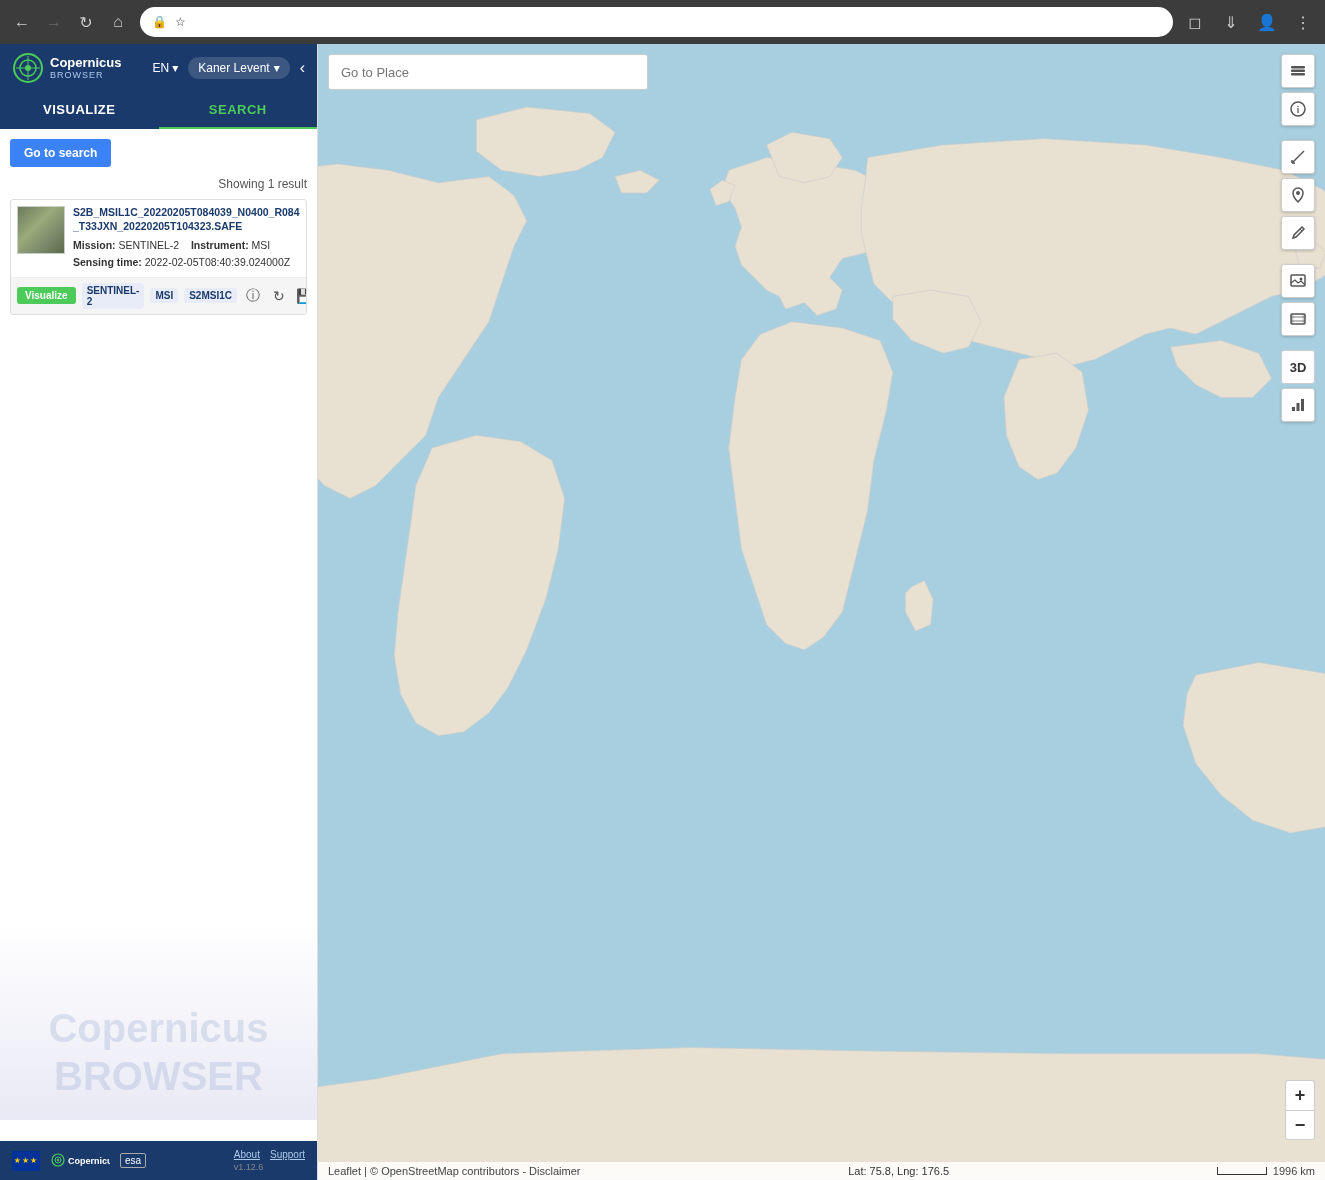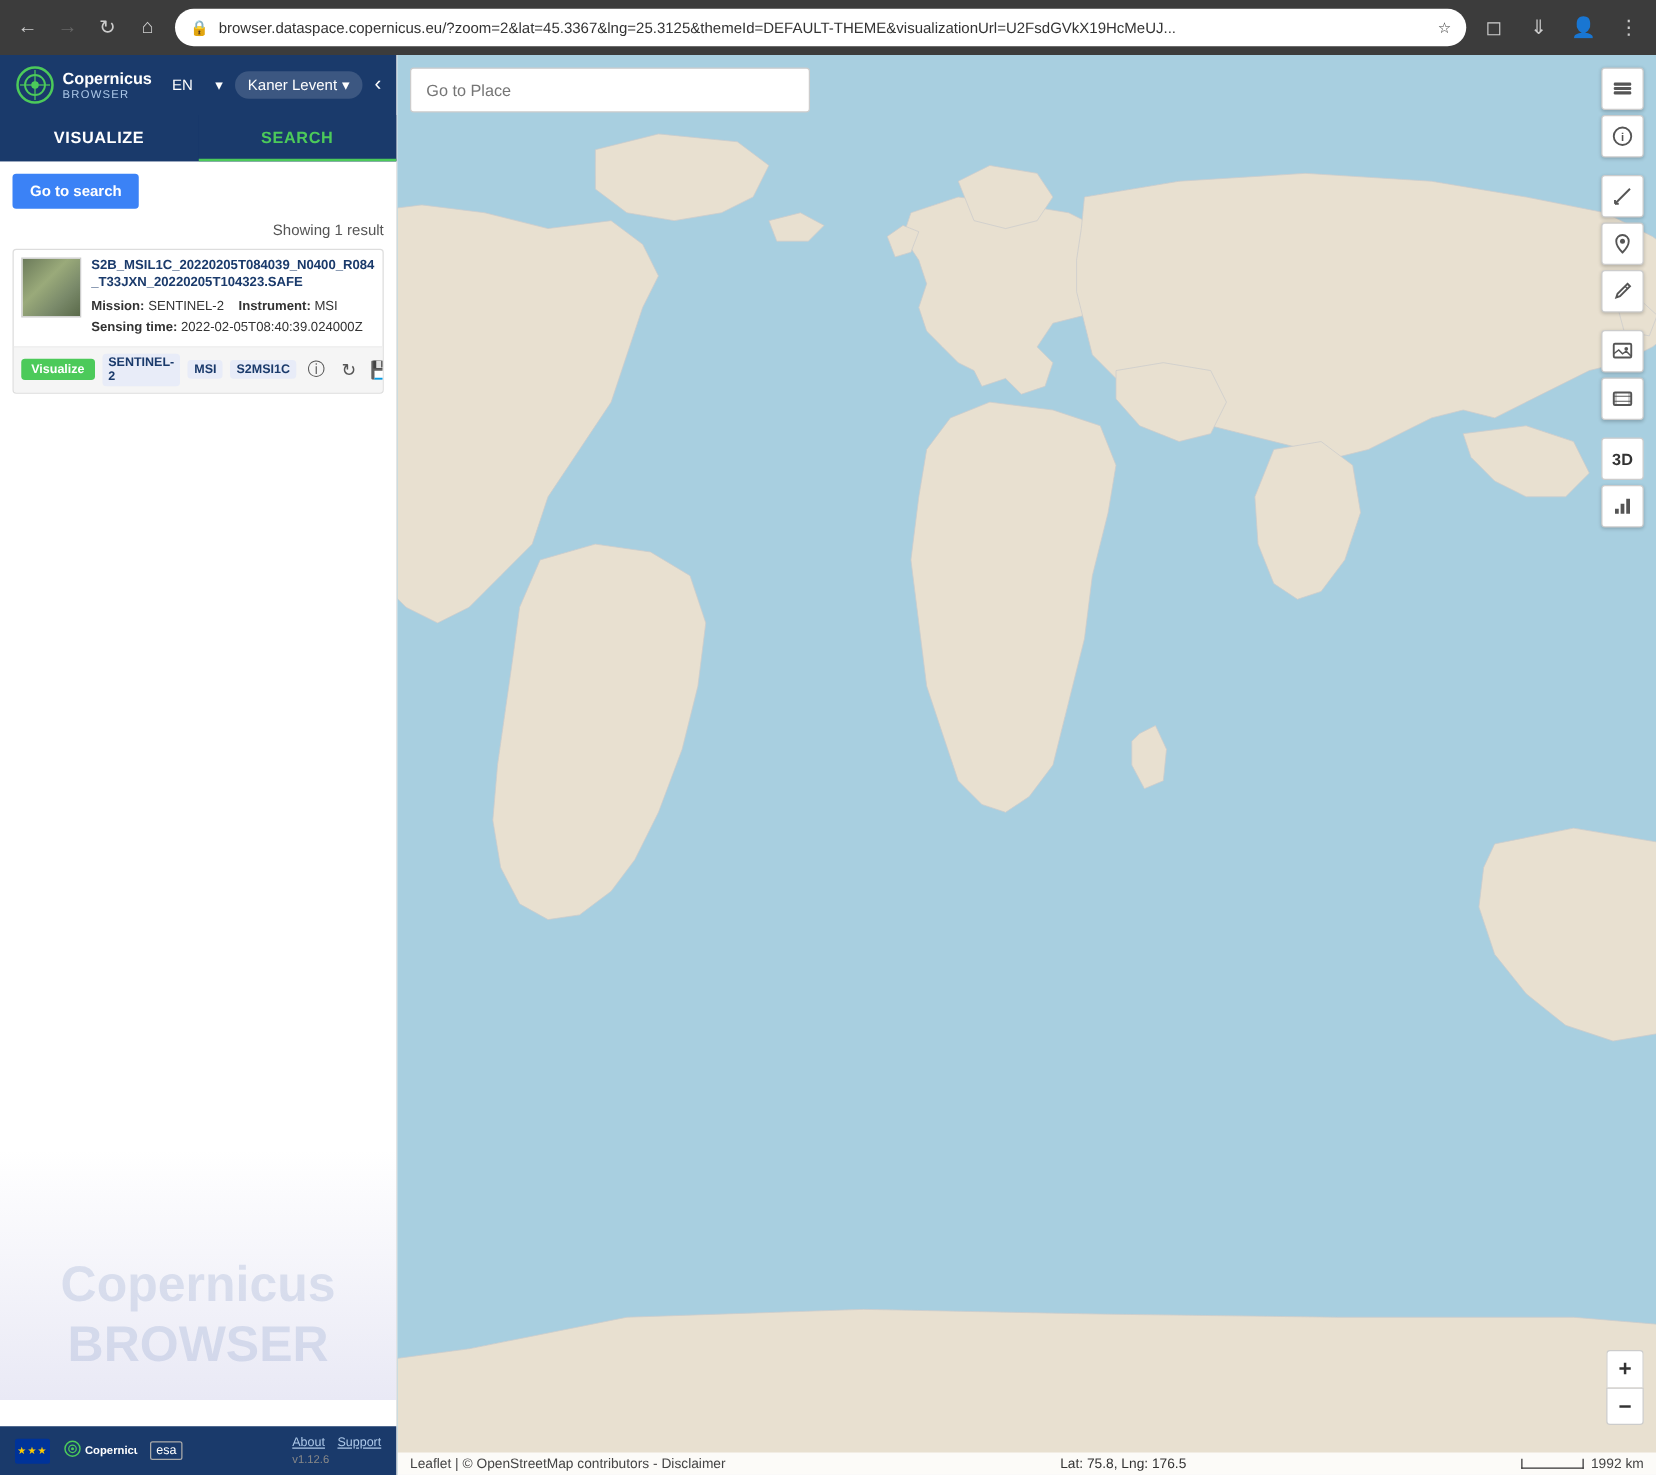--- a/index.html
+++ b/index.html
@@ -113,21 +113,21 @@
       display: flex;
       align-items: center;
       gap: 10px;
     }
     .lang-selector {
       color: #fff;
       font-size: 12px;
       cursor: pointer;
       display: flex;
       align-items: center;
-      gap: 18px;
+      gap: 3px;
     }
     .user-btn {
       background: rgba(255,255,255,0.15);
       border: none;
       border-radius: 12px;
       color: #fff;
       font-size: 12px;
       padding: 4px 10px;
       cursor: pointer;
       display: flex;
@@ -498,21 +498,20 @@
 
 <div class="browser-chrome">
   <div class="nav-buttons">
     <button class="nav-btn">←</button>
     <button class="nav-btn disabled">→</button>
     <button class="nav-btn">↻</button>
     <button class="nav-btn">⌂</button>
   </div>
   <div class="address-bar">
     <span>🔒</span>
-    <span class="address-bar-text">browser.dataspace.copernicus.eu/?zoom=2&amp;lat=45.3367&amp;lng=25.3125&amp;themeId=DEFAULT-THEME&amp;visualizationUrl=U2FsdGVkX19HcMeUJ...</span>
     <span>☆</span>
   </div>
   <div class="browser-actions">
     <button class="browser-action-btn">◻</button>
     <button class="browser-action-btn">⇓</button>
     <button class="browser-action-btn">👤</button>
     <button class="browser-action-btn">⋮</button>
   </div>
 </div>
 
@@ -738,19 +737,19 @@
     </div>
 
     
     <div class="map-attribution">
       <div class="attribution-links">
         <span>Leaflet | © OpenStreetMap contributors - Disclaimer</span>
       </div>
       <div class="map-coords">Lat: 75.8, Lng: 176.5</div>
       <div class="map-scale">
         <span class="scale-bar"></span>
-        <span>1992 km</span>
+        <span>1996 km</span>
       </div>
     </div>
 
   </div>
 
 </div>
 
 </body></html>

